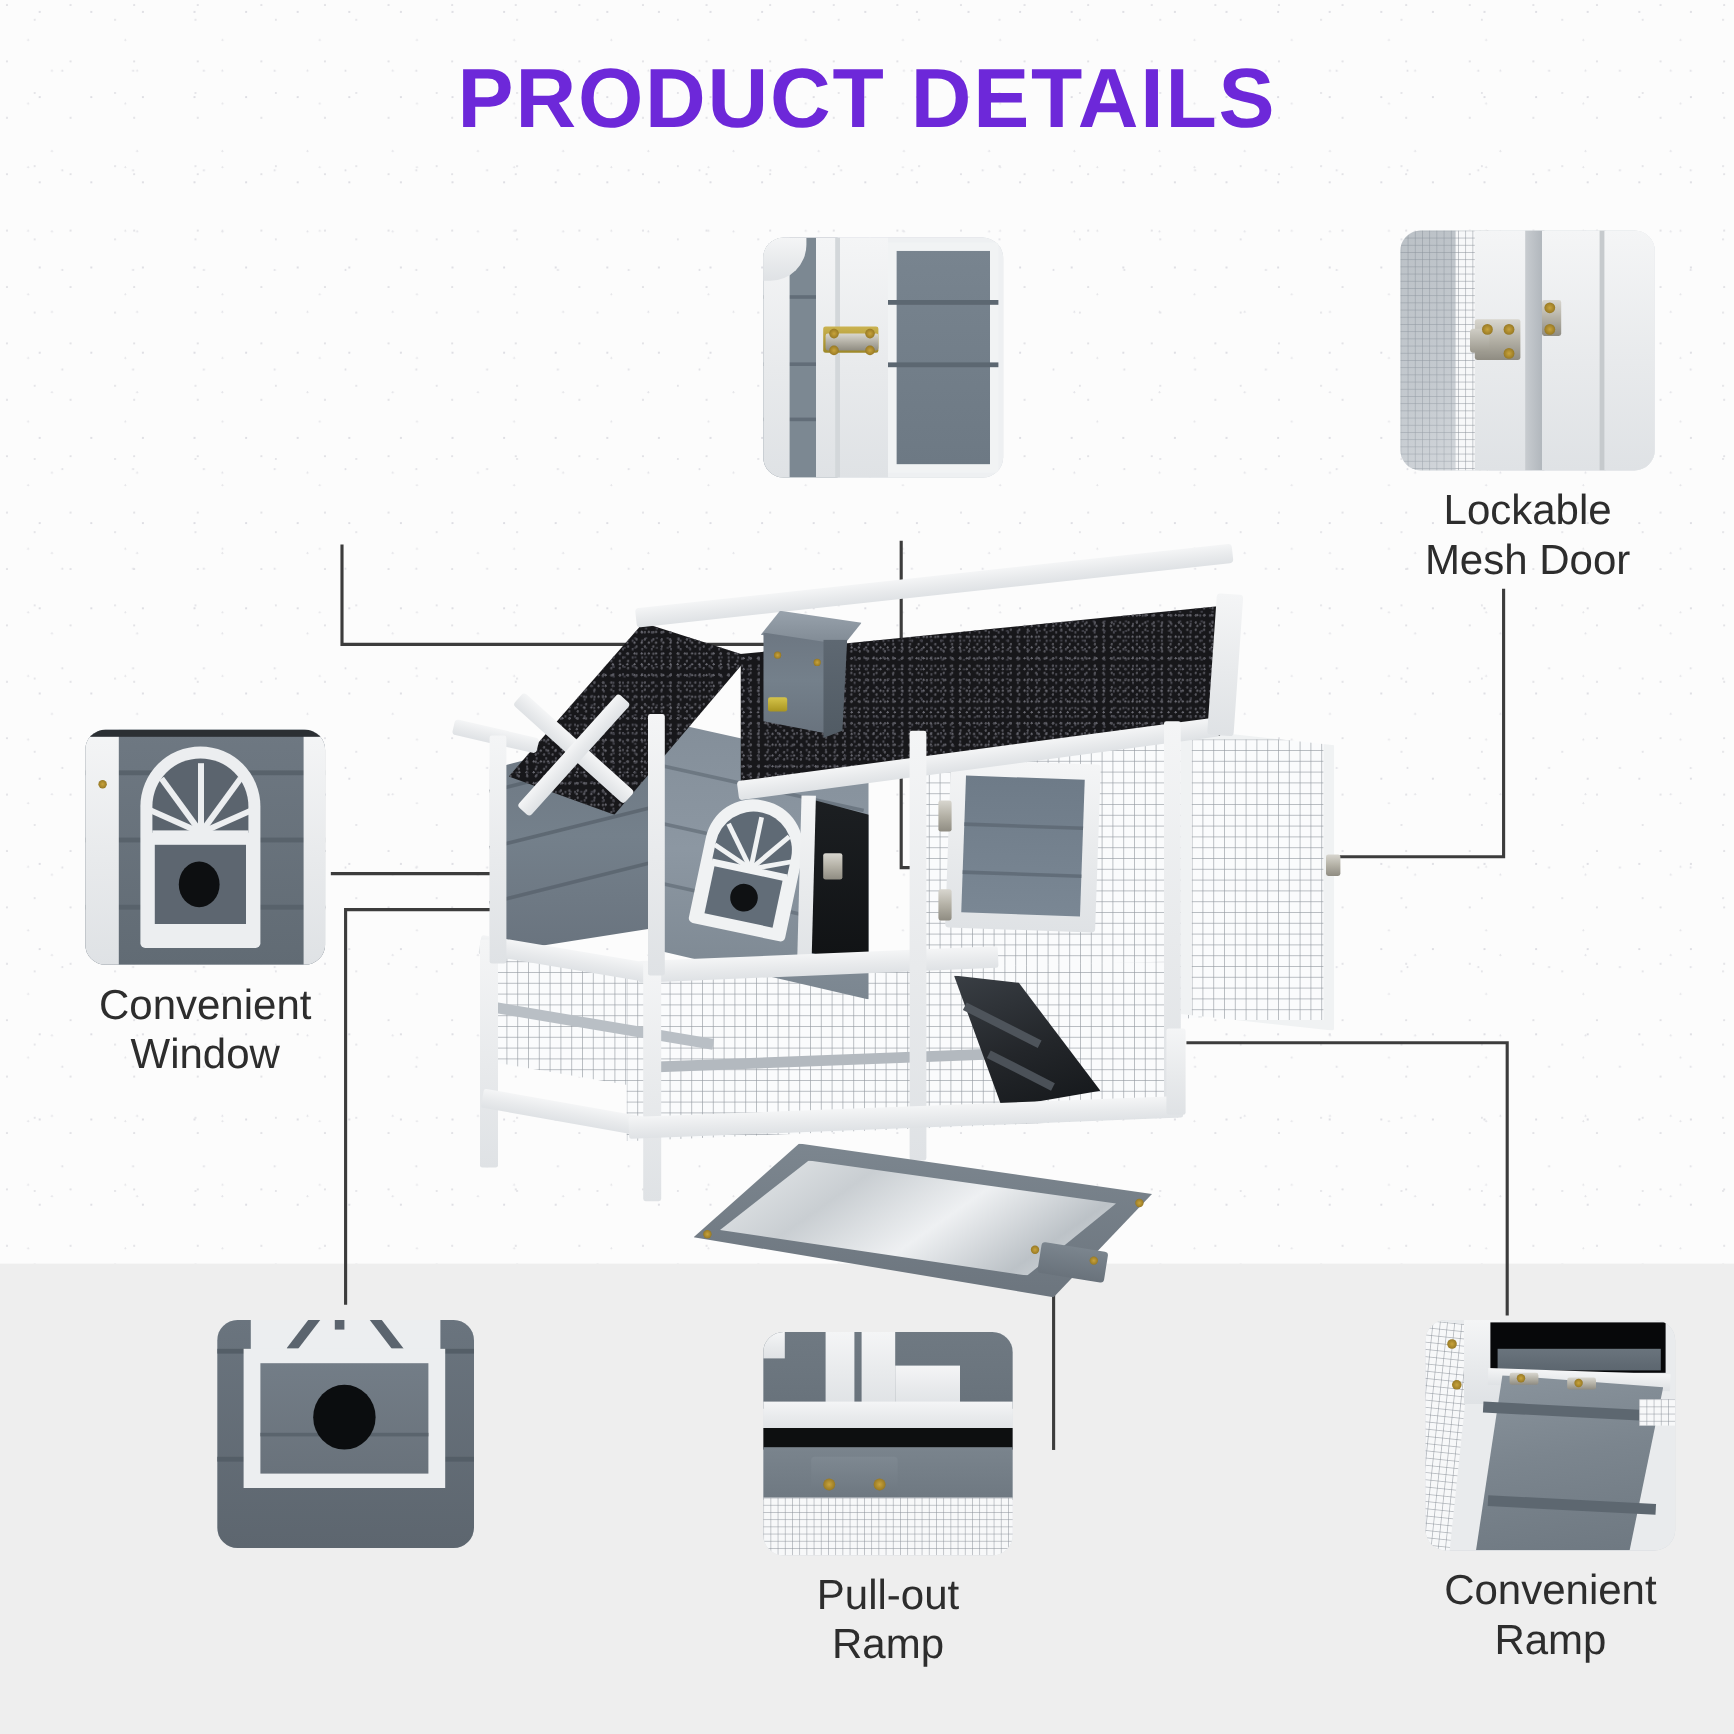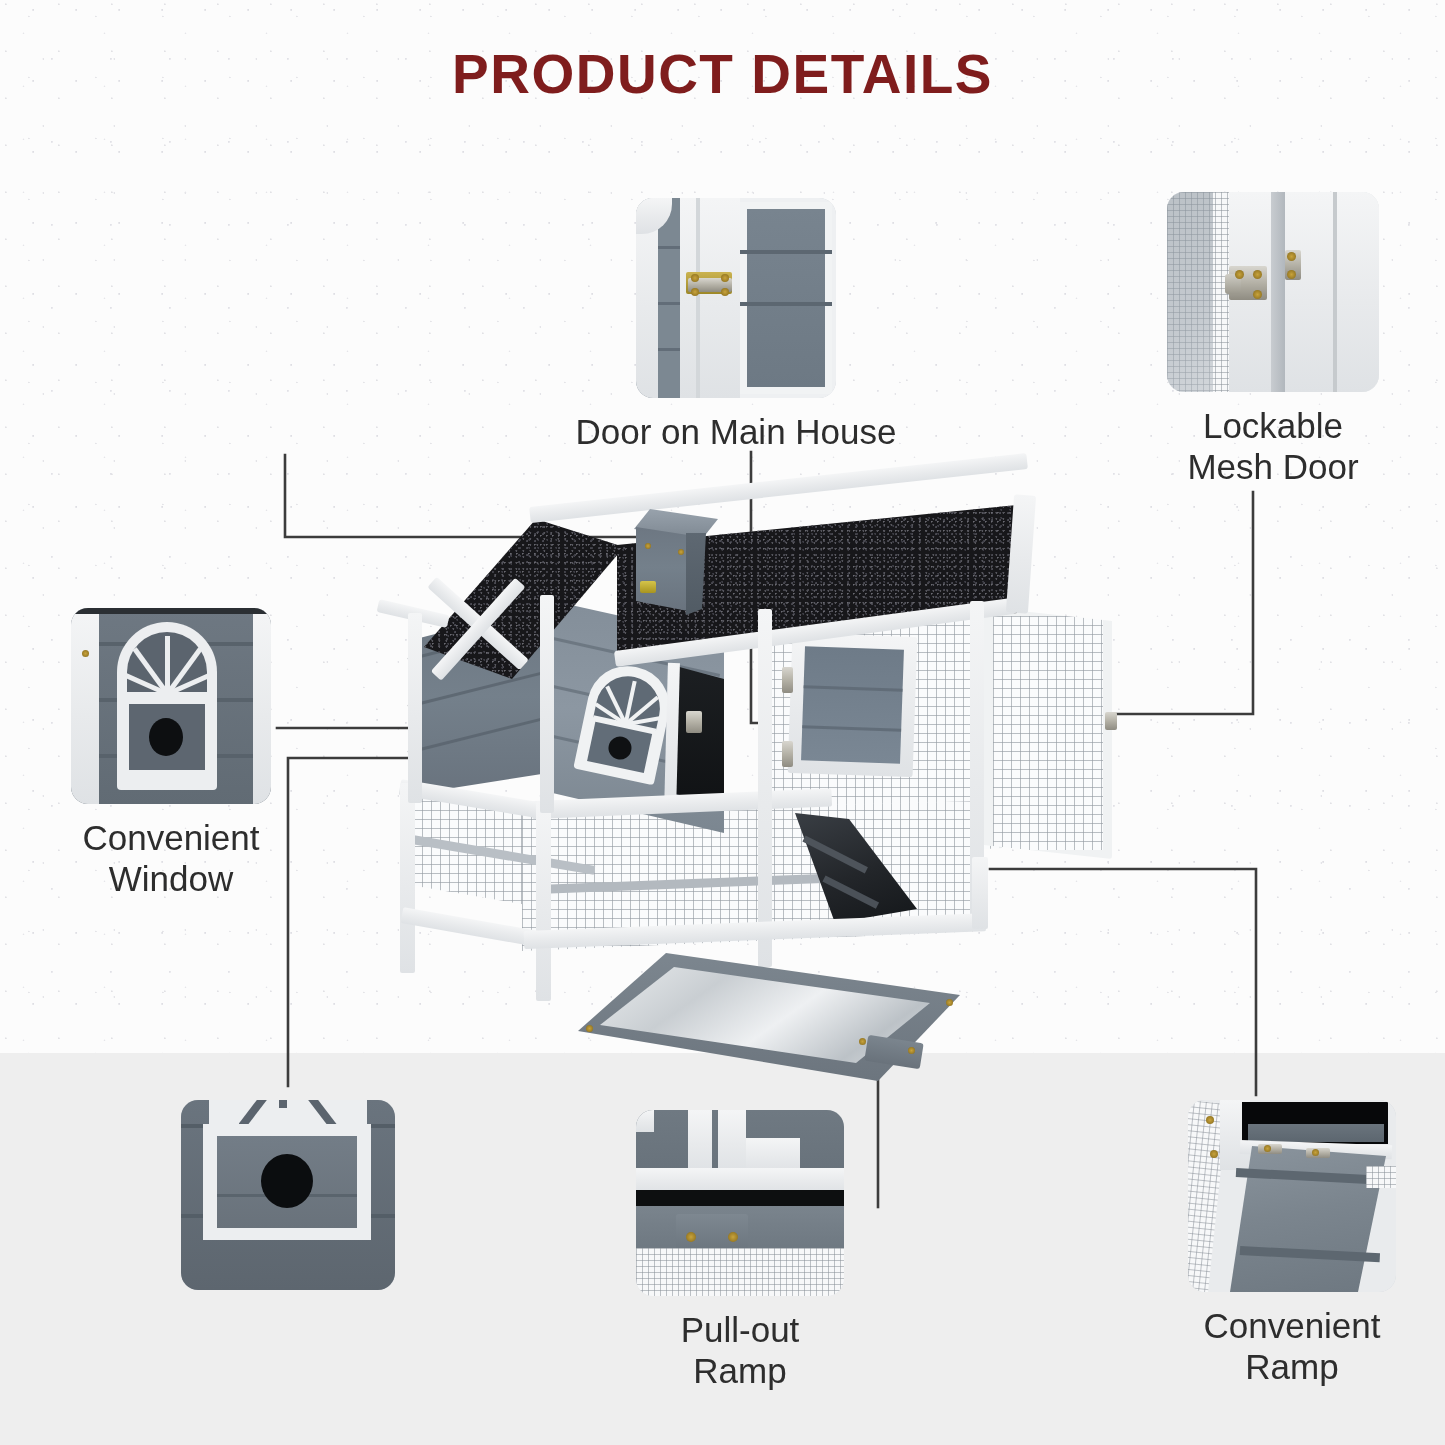--- a/index.html
+++ b/index.html
@@ -40,24 +40,24 @@
   }
   .bg-bottom {
     position: absolute; left: 0; top: 1053px; width: 1445px; height: 392px;
     background: #eeeeee;
   }
 
   
   .title {
     position: absolute; left: 0; top: 42px; width: 1445px;
     text-align: center;
-    font-size: 55px;
+    font-size: 70px;
     font-weight: bold;
     letter-spacing: 1.5px;
-    color: #7f1d1d;
+    color: #6d28d9;
     font-family: "Liberation Sans", sans-serif;
   }
 
   
   .callout { position: absolute; }
   .thumb {
     position: relative;
     border-radius: 17px;
     overflow: hidden;
     background: #cfd4d9;
@@ -329,21 +329,20 @@
       <div class="px" style="left:104px; top:52px; width:92px; height:4px; background:#5c6771;"></div>
       <div class="px" style="left:104px; top:104px; width:92px; height:4px; background:#5c6771;"></div>
       <div class="px" style="left:50px; top:74px; width:46px; height:22px;
            background:linear-gradient(180deg,#cbb350,#9d8828); border-radius:2px;"></div>
       <div class="px hinge" style="left:52px; top:80px; width:44px; height:14px;"></div>
       <div class="px screw" style="left:55px; top:76px; width:8px; height:8px;"></div>
       <div class="px screw" style="left:85px; top:76px; width:8px; height:8px;"></div>
       <div class="px screw" style="left:55px; top:90px; width:8px; height:8px;"></div>
       <div class="px screw" style="left:85px; top:90px; width:8px; height:8px;"></div>
     </div>
-    <div class="caption">Door on Main House</div>
   </div>
 
   <div class="callout" style="left:1143px; top:192px; width:260px;">
     <div class="thumb" style="width:212px; height:200px; margin:0 auto;">
       <div class="scene" style="background:#f1f3f4;"></div>
       <div class="px mesh-fine" style="left:0; top:0; width:74px; height:200px;"></div>
       <div class="px" style="left:0; top:0; width:46px; height:200px;
            background:linear-gradient(135deg,#8a949d 0%,#9aa3ac 60%,#b4bbc2 100%); opacity:.55;"></div>
       <div class="px wood-white" style="left:62px; top:0; width:48px; height:200px;"></div>
       <div class="px" style="left:104px; top:0; width:16px; height:200px;

